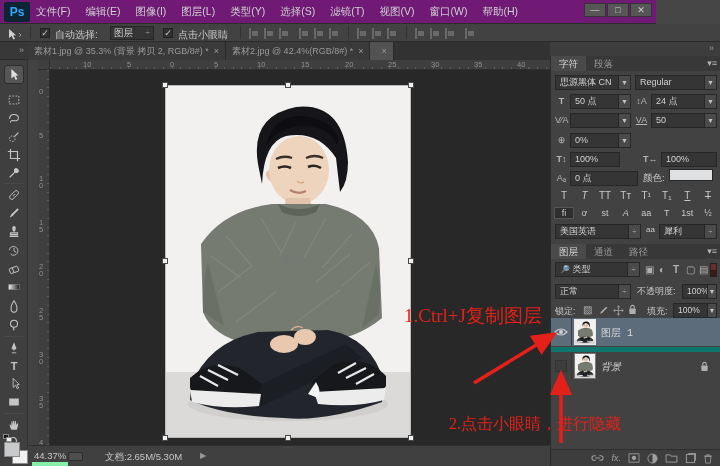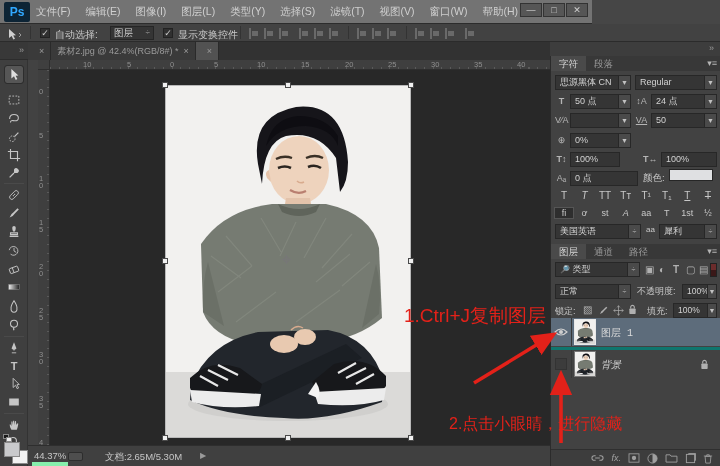--- a/index.html
+++ b/index.html
@@ -2,21 +2,21 @@
 <html><head>
 <meta charset="utf-8">
 <style>
   * { margin:0; padding:0; box-sizing:border-box; }
   html,body { width:720px; height:466px; overflow:hidden; }
   body { font-family:"Liberation Sans", sans-serif; background:#464646; position:relative;
          -webkit-font-smoothing:antialiased; }
   .abs { position:absolute; }
 
   
-  #titlebar { left:0; top:0; width:592px; height:24px; background:#737373; border-bottom:1px solid #2c2c2c; }
+  #titlebar { left:0; top:0; width:656px; height:24px; background:#701a75; border-bottom:1px solid #2c2c2c; }
   #ps-logo { left:4px; top:2px; width:26px; height:20px; background:#0d2435; color:#31a8ff;
              font-weight:bold; font-size:12px; text-align:center; line-height:20px; border-radius:2px; }
   #menubar { left:36px; top:0; height:24px; display:flex; align-items:center; gap:15px; }
   .menu-item { color:#cfcfcf; font-size:10.5px; white-space:nowrap; cursor:default; }
   #win-controls { right:4px; top:3px; display:flex; gap:1px; }
   .win-btn { width:22px; height:14px; background:#565656; color:#cfcfcf; font-size:9px;
              text-align:center; line-height:13px; border:1px solid #333; }
 
   
   #optionsbar { left:0; top:24px; width:720px; height:18px; background:#424242; border-bottom:1px solid #2b2b2b; }
@@ -109,21 +109,21 @@
 
   
   #statusbar { left:28px; top:445px; width:522px; height:21px; background:#404040; border-top:1px solid #2e2e2e; }
   #zoom-field { position:absolute; left:4px; top:4px; color:#c6c6c6; font-size:9.5px; border-bottom:5px solid #86efac; padding:0 2px 1px 2px;}
   #sb-icon { position:absolute; left:40px; top:6px; width:15px; height:9px; background:#4e4e4e; border:1px solid #2d2d2d; border-radius:2px; }
   #doc-info { position:absolute; left:77px; top:5px; color:#c6c6c6; font-size:9.5px; }
   #sb-arrow { position:absolute; left:172px; top:5px; color:#9a9a9a; font-size:8px; }
 
   
   #anno-overlay { left:0; top:0; width:720px; height:466px; pointer-events:none; z-index:20; }
-  .anno-text { position:absolute; font-family:Liberation Sans, sans-serif; z-index:21; white-space:nowrap; }
+  .anno-text { position:absolute; font-family:Liberation Serif, serif; z-index:21; white-space:nowrap; }
   #anno1 { left:404px; top:303px; font-size:19px; }
   #anno2 { left:449px; top:414px; font-size:16px; }
 </style>
 </head>
 <body>
 
 <svg width="0" height="0" style="position:absolute">
   <defs>
     <linearGradient id="gr-grad" x1="0" y1="0" x2="1" y2="0">
       <stop offset="0" stop-color="#eee"></stop>
@@ -199,21 +199,21 @@
     <svg width="16" height="12" viewBox="0 0 16 12">
         <path d="M2,0 L2,9 L4.6,7 L6.4,10.6 L8,9.8 L6.2,6.4 L9,6.2 Z" fill="#cfcfcf"></path>
         <path d="M12,4 l2,2 l-2,2" fill="none" stroke="#9a9a9a"></path>
       </svg>
   </div>
   <div class="opt-divider" style="left:30px"></div>
   <div class="checkbox" style="left:40px">✓</div>
   <div class="opt-label" style="left:55px">自动选择:</div>
   <div class="opt-dd" style="left:110px; width:44px"><span>图层</span><span class="dd-arrow">÷</span></div>
   <div class="checkbox" style="left:163px">✓</div>
-  <div class="opt-label" style="left:178px">显示变换控件</div>
+  <div class="opt-label" style="left:178px">点击小眼睛</div>
   <div class="opt-divider" style="left:240px"></div>
   <div id="align-icons">
       <div class="align-icon" style="left: 248px;">
         <span class="bar"></span>
         <span class="blk"></span>
       </div>
       <div class="align-icon" style="left: 263px;">
         <span class="bar"></span>
         <span class="blk"></span>
       </div>
@@ -262,20 +262,21 @@
         <span class="blk"></span>
       </div>
     </div>
   <div class="opt-divider" style="left:348px"></div>
   <div class="opt-divider" style="left:406px"></div>
 </div>
 
 <div id="toolbar-header" class="abs">»</div>
 <div id="tabbar" class="abs">
     <div class="doc-tab">
+      <span>素材1.jpg @ 35.3% (背景 拷贝 2, RGB/8#) *</span>
       <span class="tab-close">×</span>
     </div>
     <div class="doc-tab">
       <span>素材2.jpg @ 42.4%(RGB/8#) *</span>
       <span class="tab-close">×</span>
     </div>
     <div class="doc-tab active">
       <span class="tab-close">×</span>
     </div>
   </div>
@@ -551,21 +552,21 @@
           <use href="#ico-eye"></use>
         </svg>
     </div>
     <div class="thumb">
       <svg width="20" height="24" viewBox="0 0 244 351" preserveAspectRatio="none">
           <use href="#man-photo"></use>
         </svg>
     </div>
     <div class="layer-name">图层 1</div>
   </div>
-  <div class="layer-row" style="top:291px; border-top:3px solid #0f766e">
+  <div class="layer-row" style="top:291px; border-top:5px solid #0f766e">
     <div class="eye-cell">
       <div class="eye-empty"></div>
     </div>
     <div class="thumb">
       <svg width="20" height="24" viewBox="0 0 244 351" preserveAspectRatio="none">
           <use href="#man-photo"></use>
         </svg>
     </div>
     <div class="layer-name bg">背景</div>
     <svg class="abs" style="right:12px; top:9px" width="9" height="11" viewBox="0 0 10 12">

